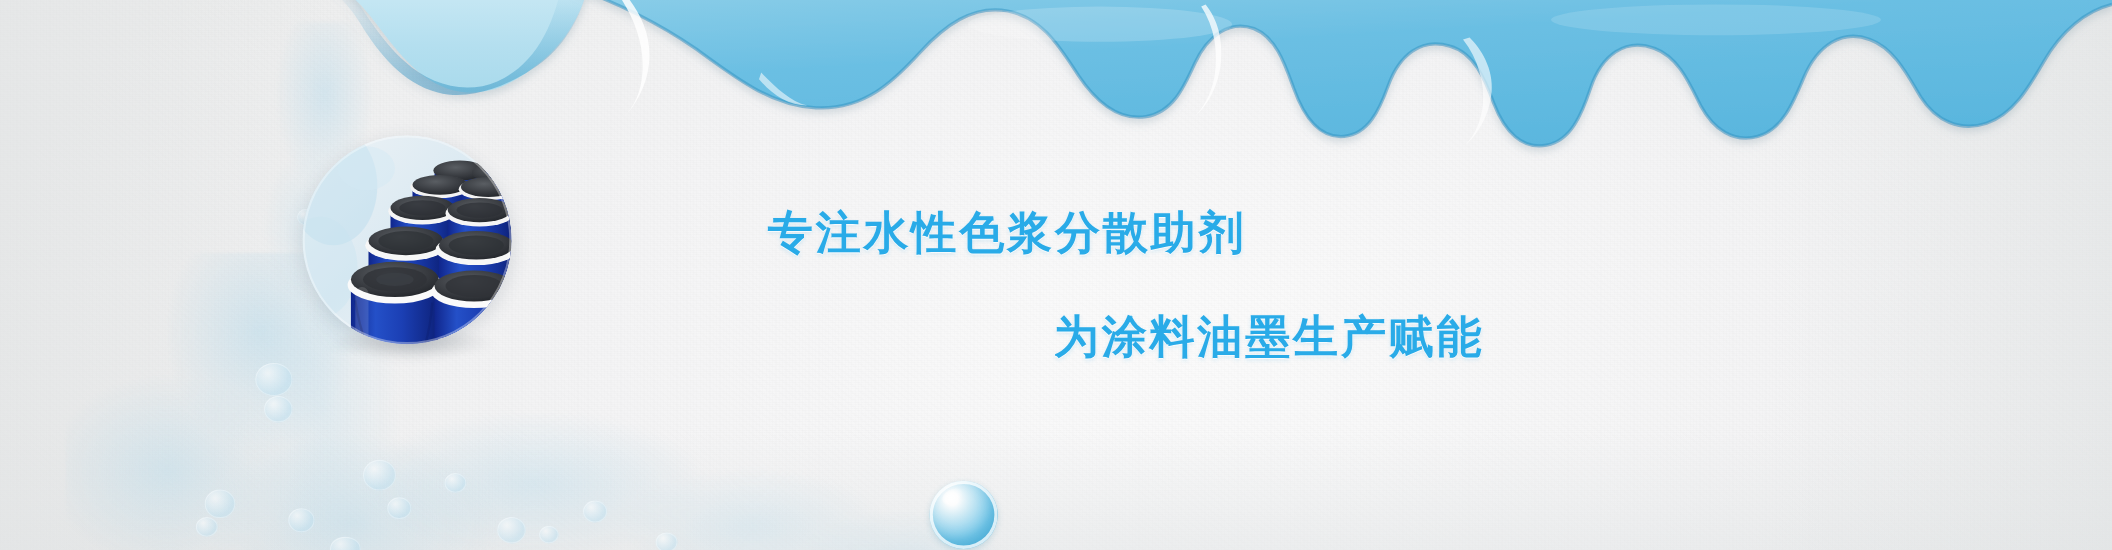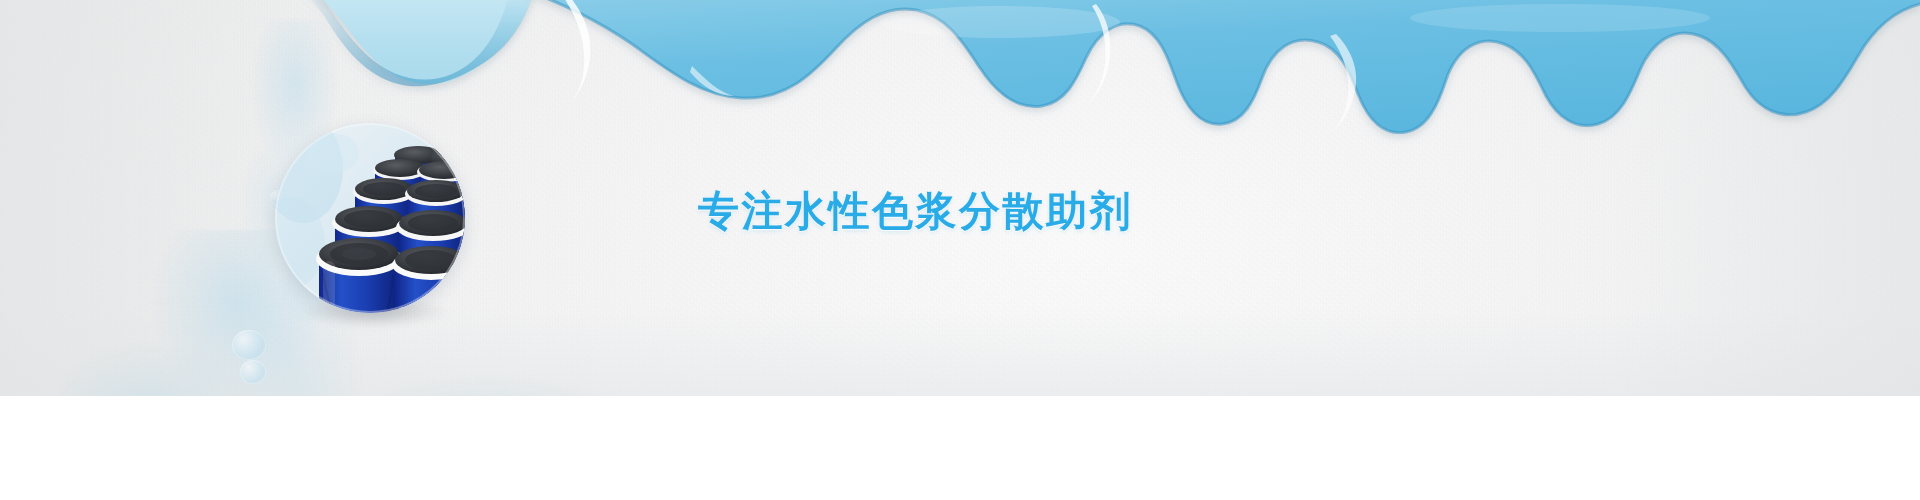--- a/index.html
+++ b/index.html
@@ -2,21 +2,21 @@
 <html><head>
 <meta charset="utf-8">
 <title>Banner</title>
 <style>
   * { margin:0; padding:0; box-sizing:border-box; }
   html,body{ background:#fff; }
   body{ font-family:"Liberation Sans", sans-serif; }
 
   #banner{
     position:relative;
-    width:1920px; height:396px;
+    width:1920px; height:500px;
     overflow:hidden;
     background:#0c4a6e;
   }
 
   
   .bg-base{
     position:absolute; inset:0;
     background:
       radial-gradient(ellipse 1100px 560px at 56% 62%, #fbfbfb 0%, #f4f4f5 48%, #eceded 100%),
       linear-gradient(180deg,#f3f4f4 0%,#eef0f0 100%);
@@ -344,17 +344,18 @@
           <ellipse cx="156" cy="137" rx="26" ry="10" fill="#2f3237" opacity=".8"></ellipse>
         </g>
 
         <circle cx="95" cy="95" r="94" fill="none" stroke="#ffffff" stroke-opacity=".35" stroke-width="2"></circle>
       </g>
     </svg>
   </div>
 
   <div class="headline">
     <div class="line line-1">专注水性色浆分散助剂</div>
+    <div class="line line-2">为涂料油墨生产赋能</div>
   </div>
 
   <div class="bubble"></div>
 
 </div>
 
 </body></html>

